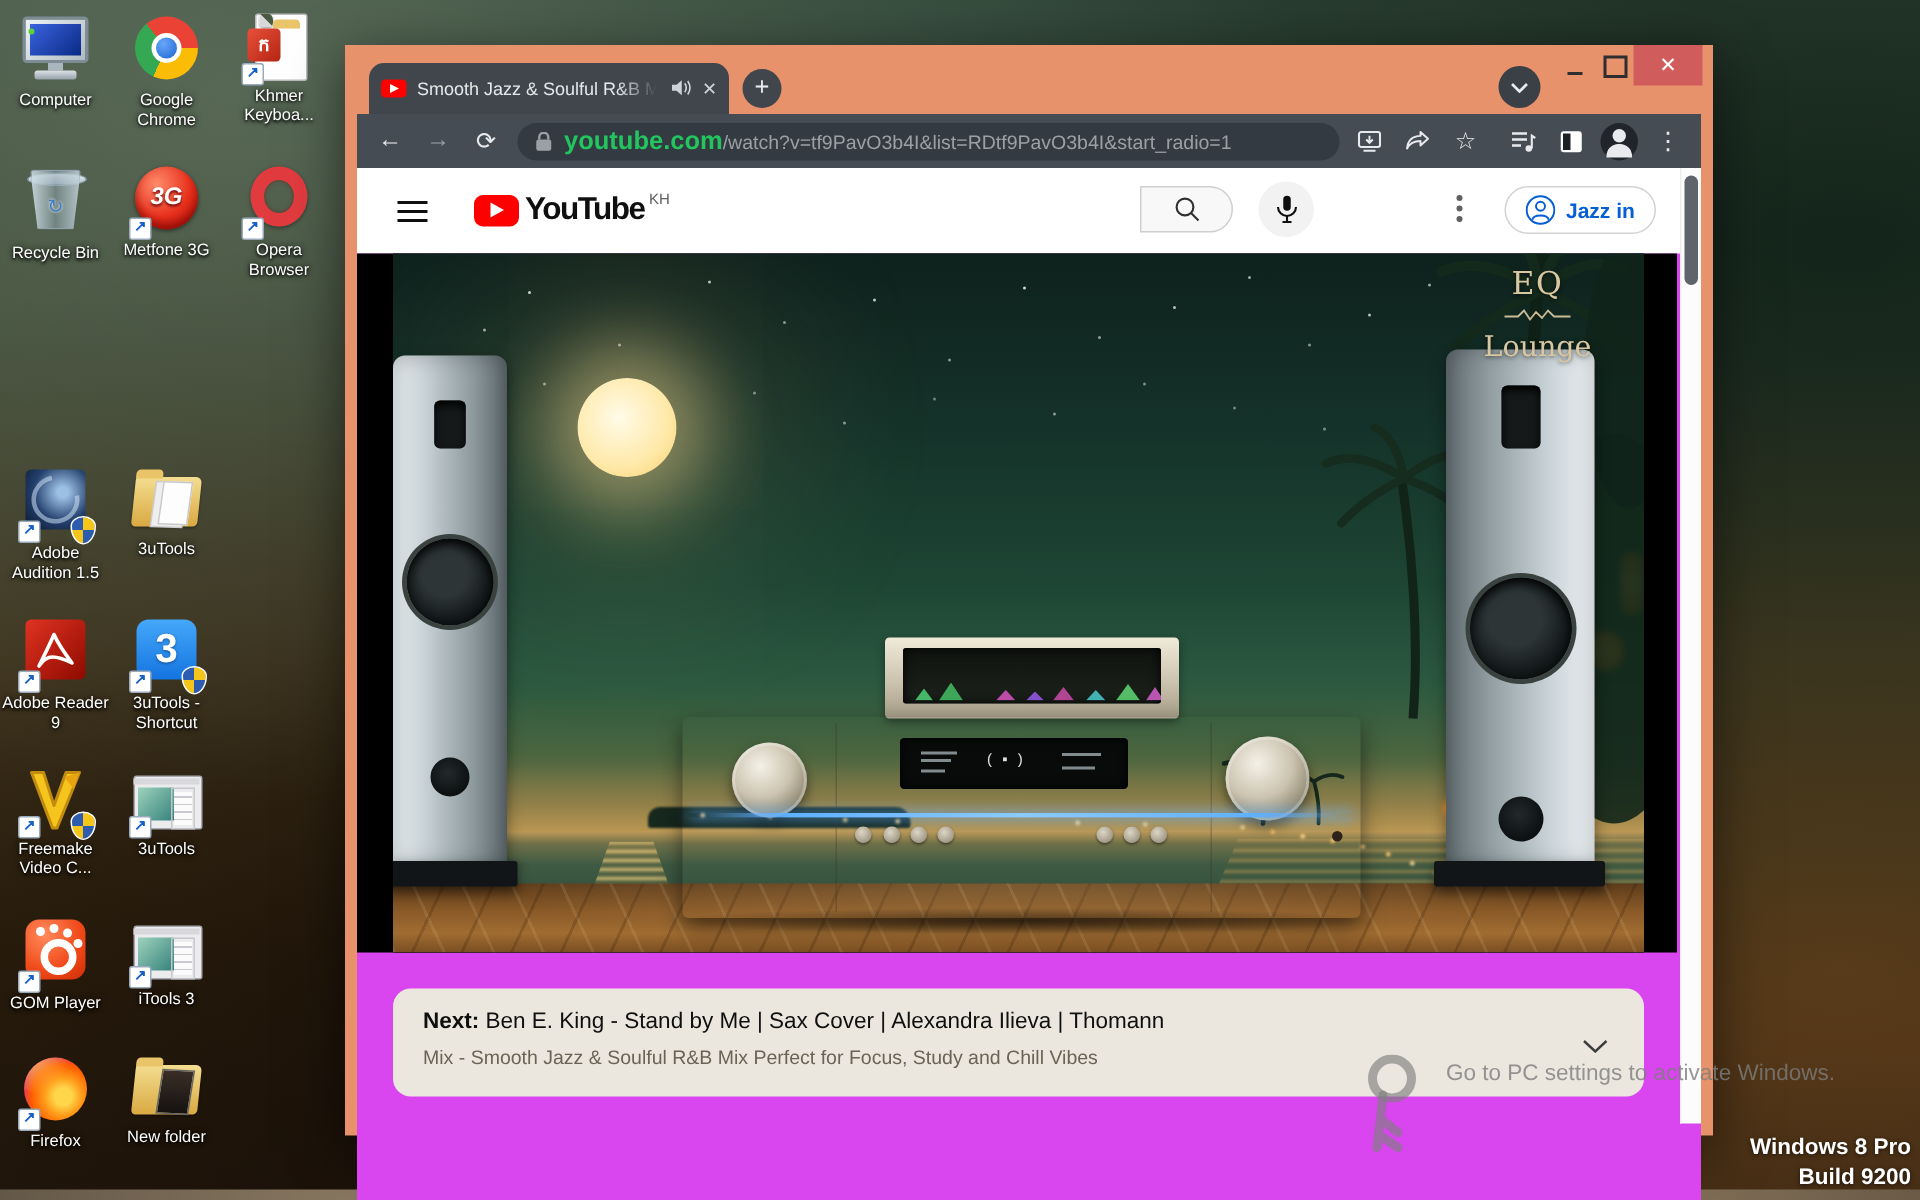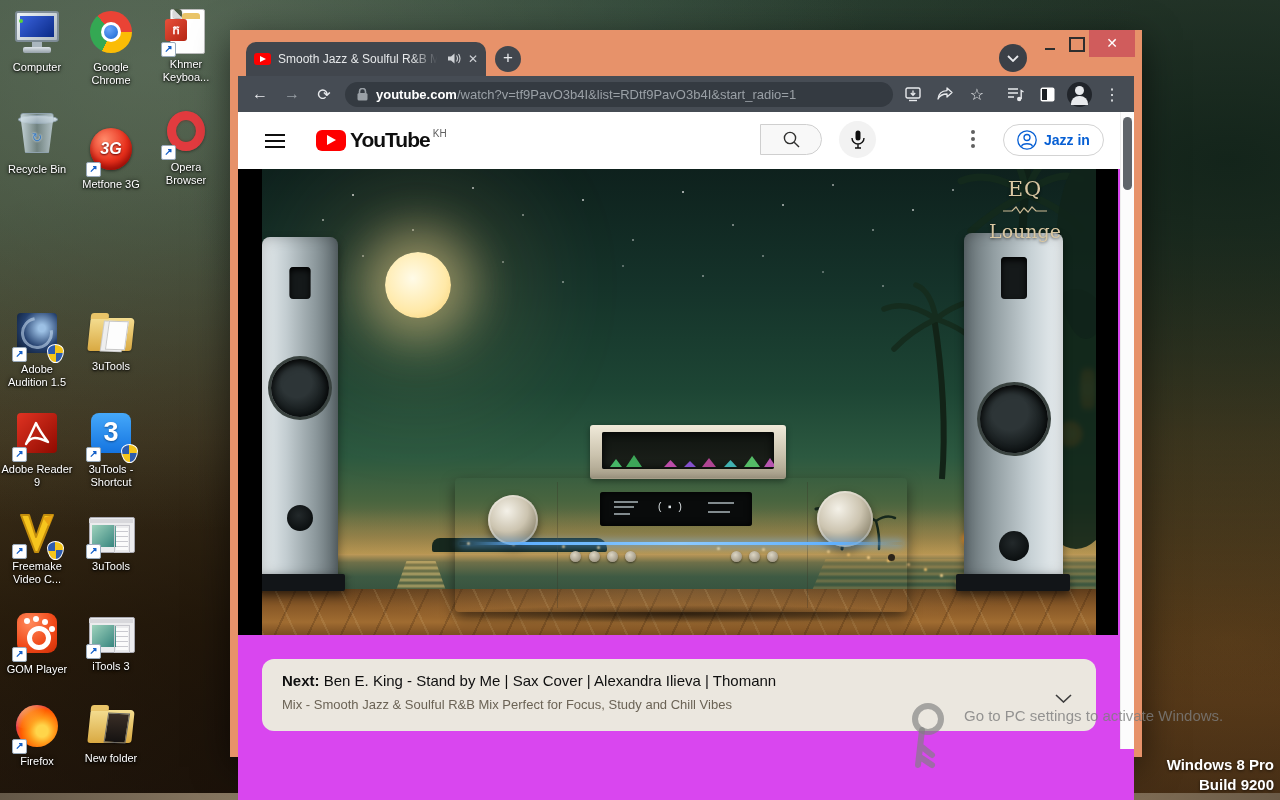--- a/index.html
+++ b/index.html
@@ -121,21 +121,21 @@
   .wc-min{position:absolute;left:812px;top:8px;width:16px;height:14px;}
   .wc-min i{position:absolute;left:3px;bottom:2px;width:10px;height:2px;background:#2e2e2e;}
   .wc-max{position:absolute;left:839px;top:7px;width:12px;height:11px;border:2px solid #2e2e2e;background:transparent;}
   .wc-close{position:absolute;left:859px;top:0;width:46px;height:27px;background:#d05c5c;
     color:#fff;font-size:14px;text-align:center;line-height:26px;}
   .toolbar{position:absolute;left:8px;top:46px;width:896px;height:36px;background:#464c54;display:flex;align-items:center;box-sizing:border-box;}
   .tbi{width:24px;height:24px;flex:0 0 auto;display:flex;align-items:center;justify-content:center;color:#e8eaed;font-size:16px;}
   .tbi.dis{color:#9aa0a6;}
   .urlbar{margin-left:9px;width:548px;height:25px;border-radius:13px;background:#343a41;display:flex;align-items:center;
     padding:0 12px;box-sizing:border-box;gap:8px;flex:0 0 auto;}
-  .urlbar .dom{color:#ffffff;font-size:13px;font-weight:bold;white-space:nowrap;}
+  .urlbar .dom{color:#22c55e;font-size:17px;font-weight:bold;white-space:nowrap;}
   .urlbar .pth{color:#9aa0a6;font-size:13px;white-space:nowrap;overflow:hidden;}
   .tbr{display:flex;align-items:center;gap:8px;margin-left:8px;}
   .avatar{width:25px;height:25px;border-radius:50%;background:#21252b;position:relative;}
   .avatar::before{content:"";position:absolute;left:8px;top:4px;width:9px;height:9px;background:#e8eaed;border-radius:50%;}
   .avatar::after{content:"";position:absolute;left:4px;top:14px;width:17px;height:9px;background:#e8eaed;border-radius:8px 8px 0 0;}
 
   .page{position:absolute;left:8px;top:82px;width:896px;height:713px;background:#d946ef;overflow:hidden;}
   
   .yth{position:relative;height:57px;background:#fff;}
   .ham{position:absolute;left:27px;top:22px;width:20px;height:2px;background:#0f0f0f;box-shadow:0 6px 0 #0f0f0f,0 12px 0 #0f0f0f;}
@@ -289,21 +289,21 @@
       <div class="lbl">Khmer Keyboa...</div>
   </div>
   <div class="dicon ic-bin" style="left:1px;top:108px">
     <div class="img">
       <div class="rim"></div>
         <div class="b"></div>
         <div class="rc">↻</div>
     </div>
       <div class="lbl">Recycle Bin</div>
   </div>
-  <div class="dicon" style="left:75px;top:125px">
+  <div class="dicon" style="left:75px;top:108px">
     <div class="img">
       <div class="ic-met">3G</div>
         <div class="sc">↗</div>
     </div>
       <div class="lbl">Metfone 3G</div>
   </div>
   <div class="dicon" style="left:150px;top:108px">
     <div class="img">
         <div class="ic-op"></div>
         <div class="sc">↗</div>

